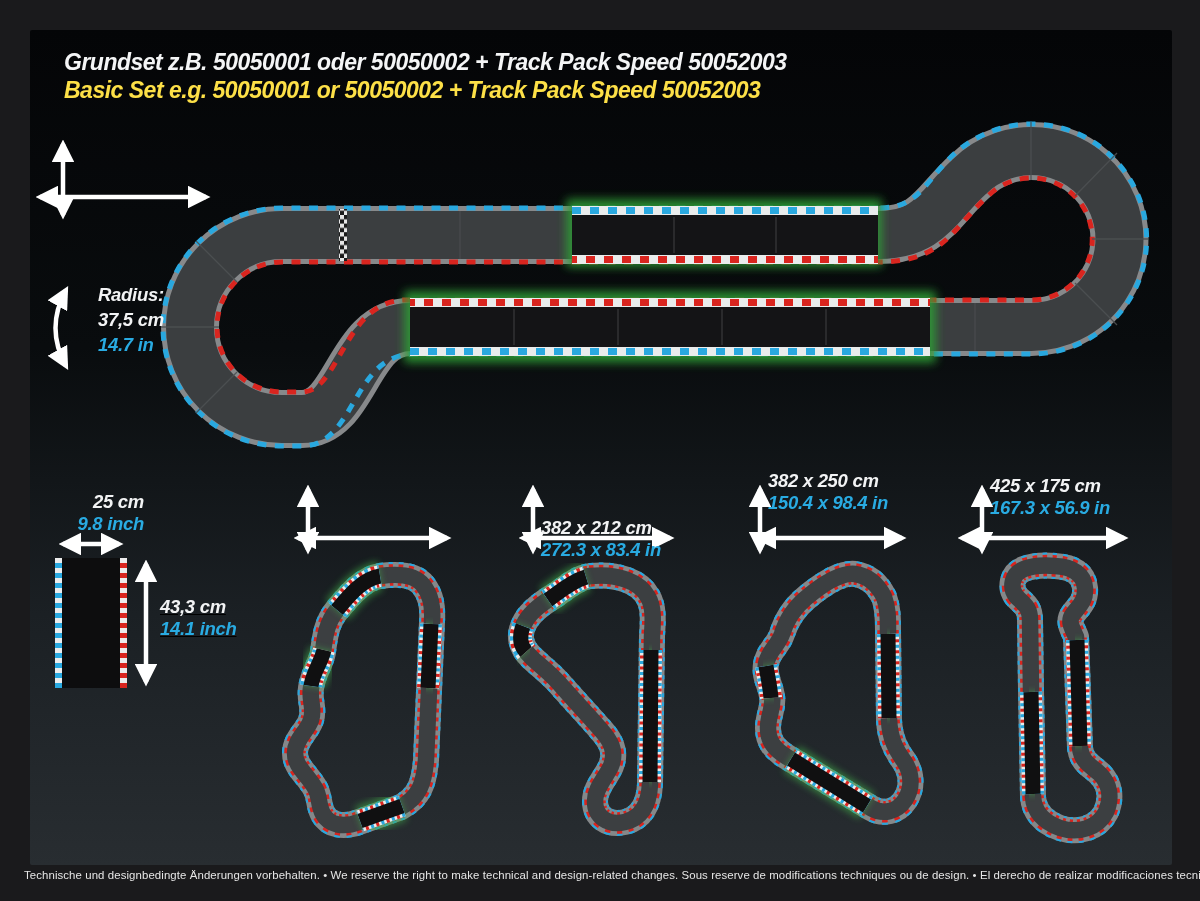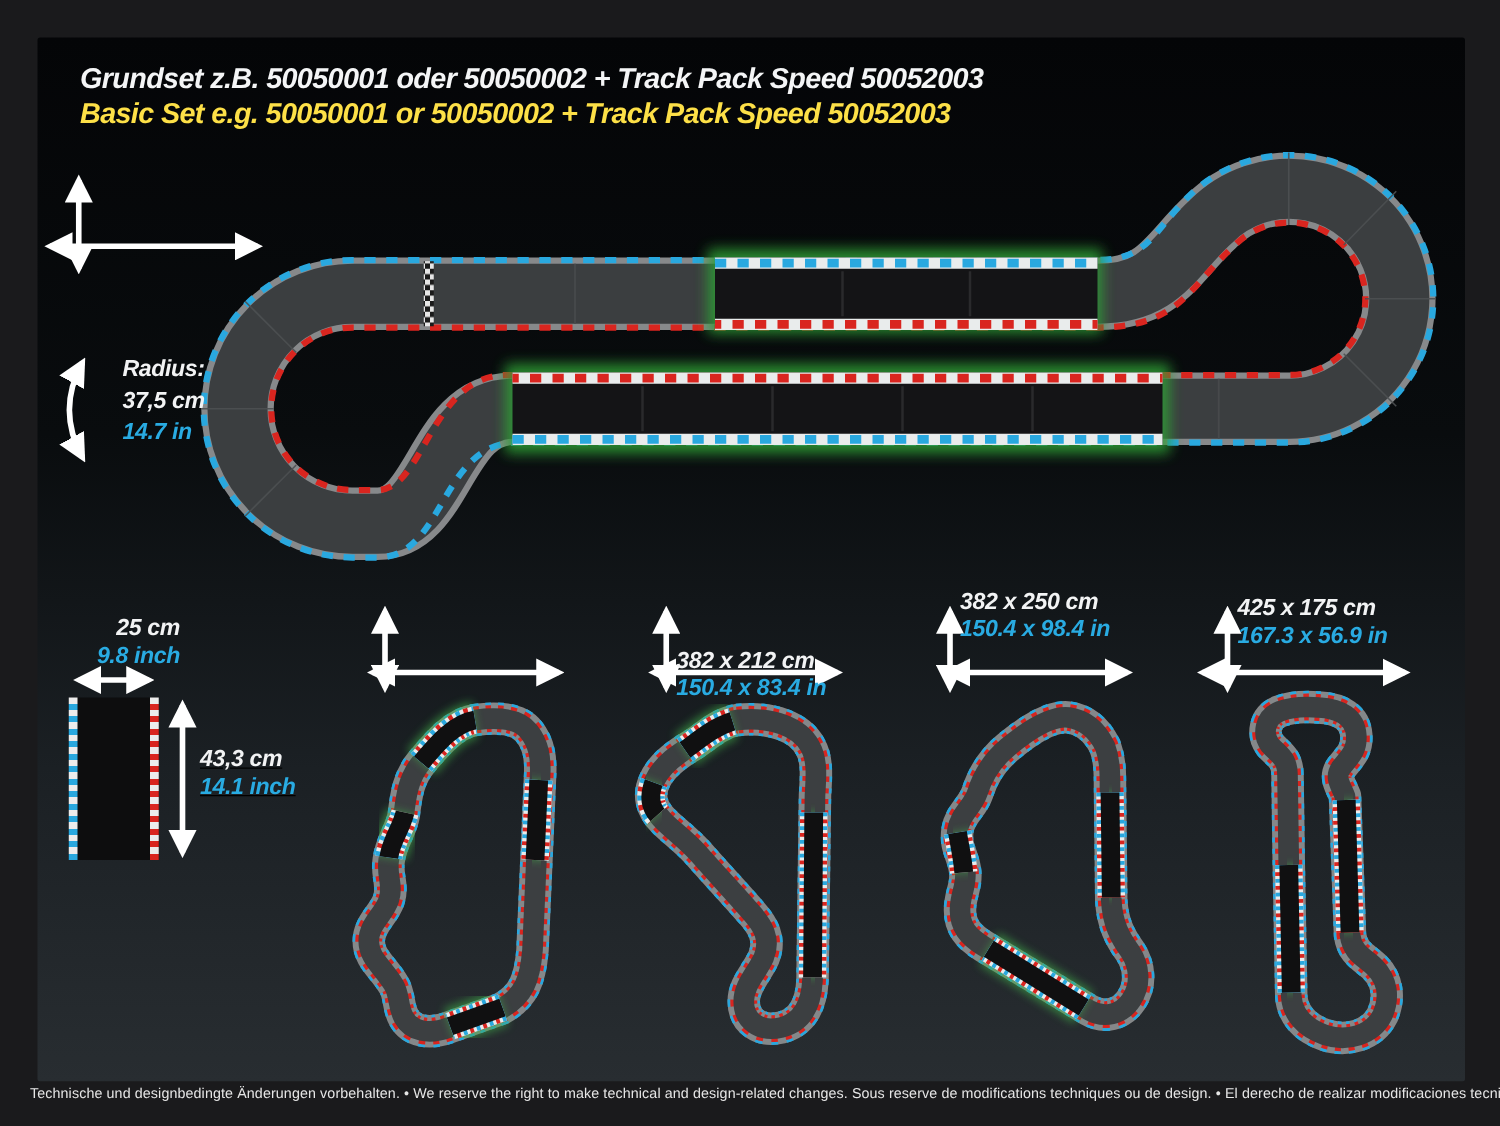--- a/index.html
+++ b/index.html
@@ -268,21 +268,21 @@
     <div class="edgeR"></div>
   </div>
 
   <div class="dim small" style="left:160px;top:596px;text-decoration:underline;">
     <div class="cm">43,3 cm</div>
     <div class="in">14.1 inch</div>
   </div>
 
   <div class="dim small" style="left:541px;top:489px;margin-top:28px;">
     <div class="cm">382 x 212 cm</div>
-    <div class="in">150.4 x 83.4 in</div>
+    <div class="in">272.3 x 83.4 in</div>
   </div>
   <div class="dim small" style="left:768px;top:470px;">
     <div class="cm">382 x 250 cm</div>
     <div class="in">150.4 x 98.4 in</div>
   </div>
   <div class="dim small" style="left:990px;top:475px;">
     <div class="cm">425 x 175 cm</div>
     <div class="in">167.3 x 56.9 in</div>
   </div>
 

